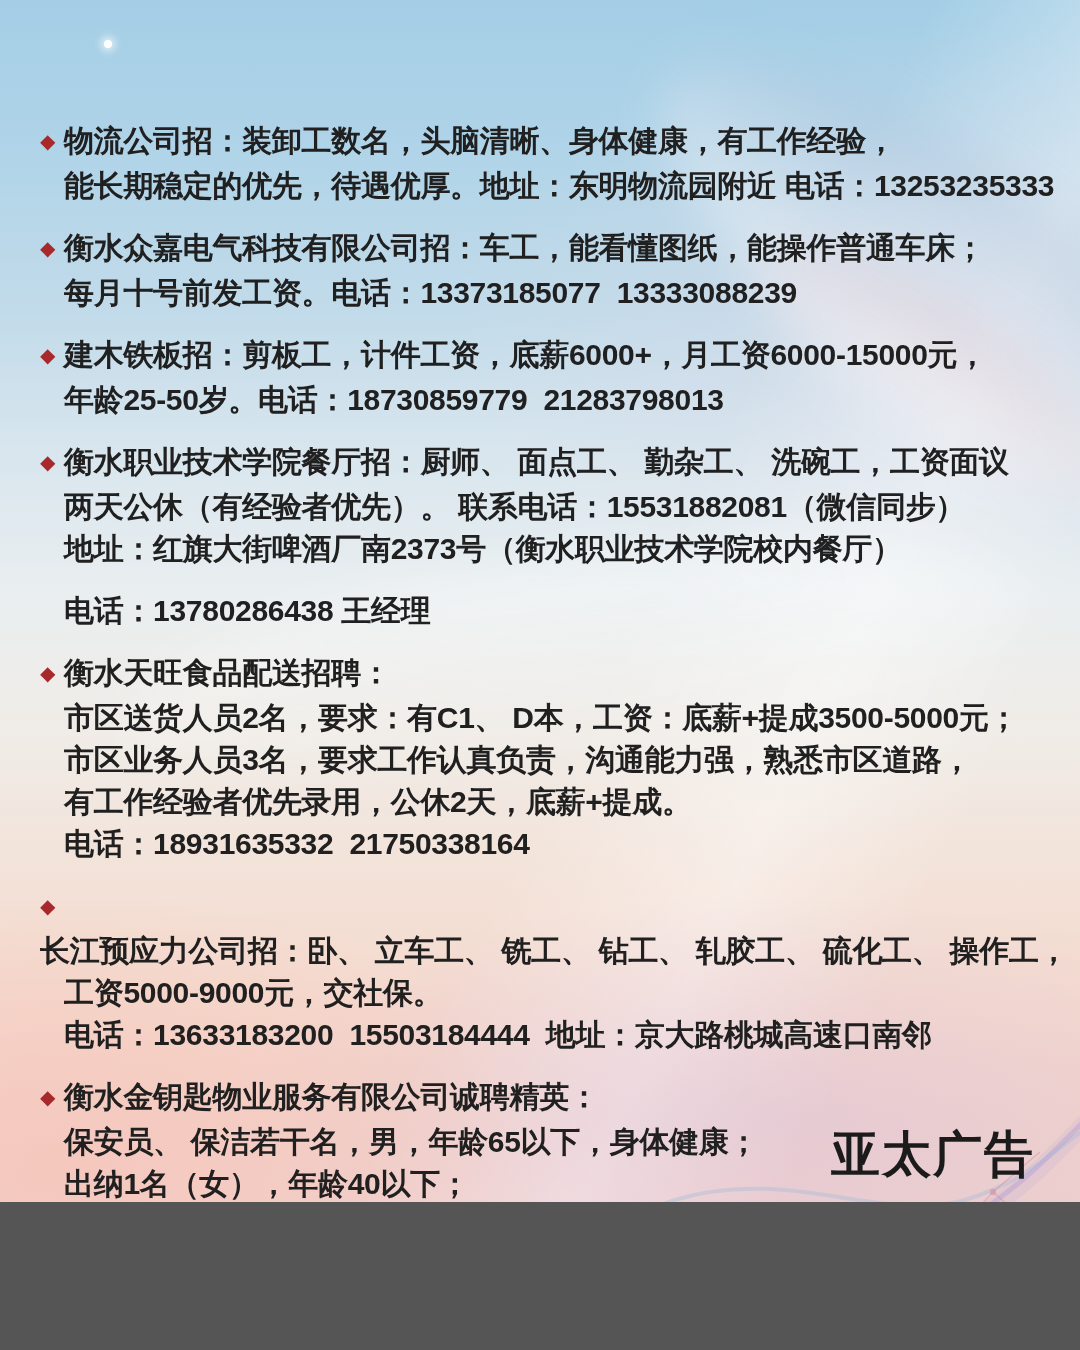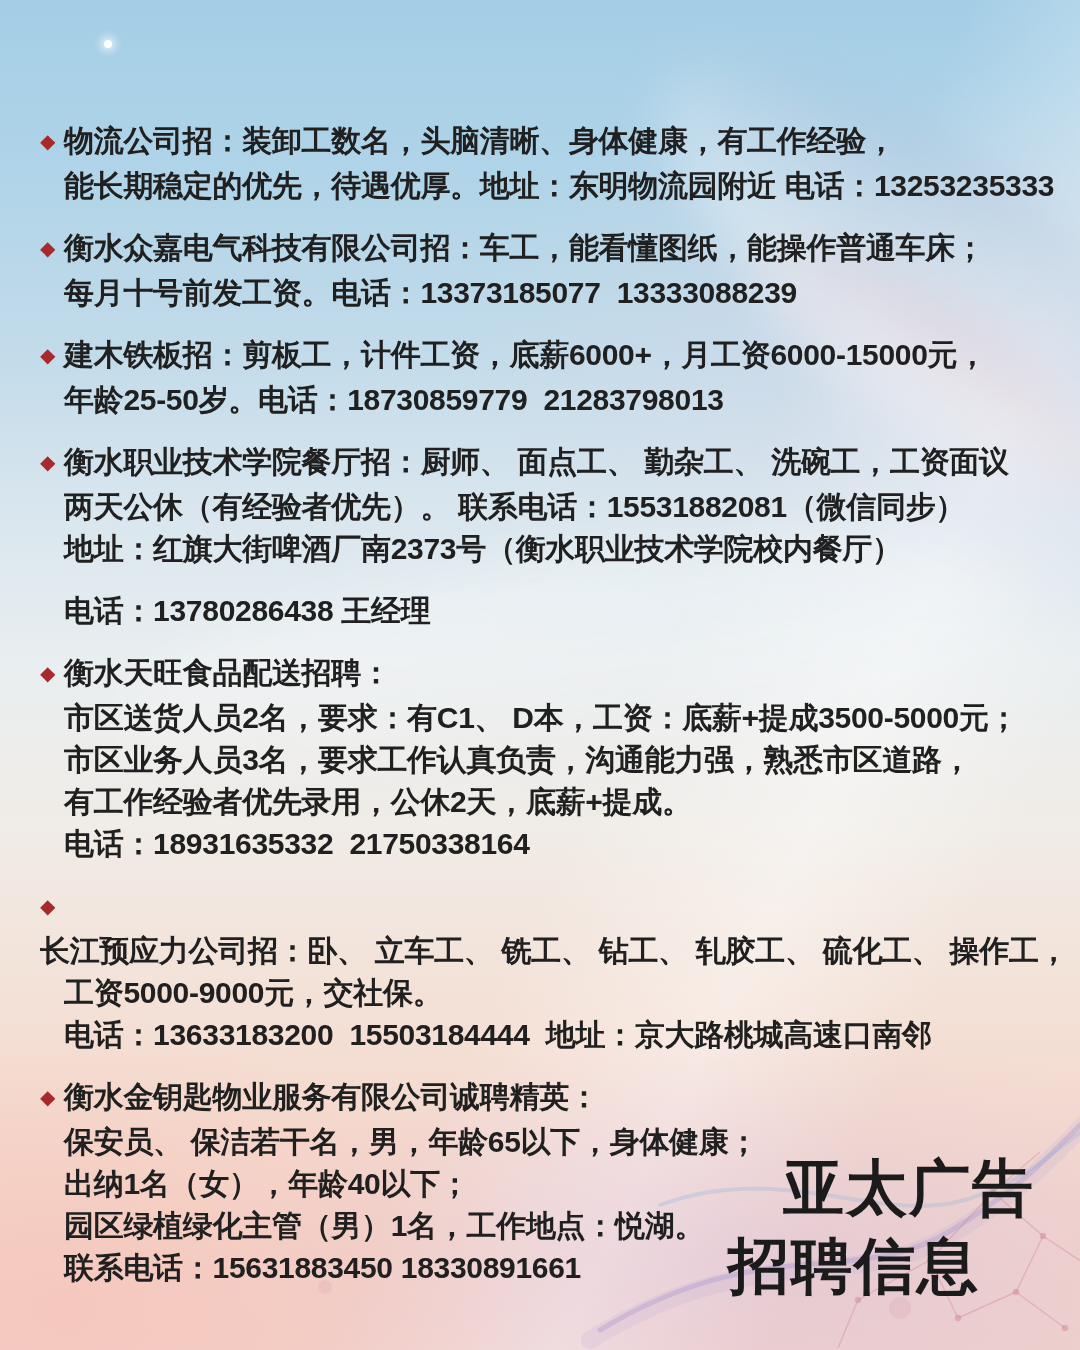--- a/index.html
+++ b/index.html
@@ -1,21 +1,21 @@
 <!DOCTYPE html>
 <html><head>
 <meta charset="utf-8">
 <style>
   html, body { margin: 0; padding: 0; }
   body { background: #555; }
 
   .poster {
     position: relative;
     width: 1080px;
-    height: 1350px;
+    height: 1202px;
     overflow: hidden;
     font-family: "Liberation Sans", "DejaVu Sans", sans-serif;
     background:
       radial-gradient(760px 420px at 6% 97%, rgba(246,198,188,0.85), rgba(246,198,188,0) 65%),
       radial-gradient(900px 360px at 72% 93%, rgba(214,192,224,0.45), rgba(214,192,224,0) 62%),
       radial-gradient(820px 480px at 88% 26%, rgba(222,216,230,0.40), rgba(222,216,230,0) 60%),
       linear-gradient(116deg, rgba(255,255,255,0) 56%, rgba(255,255,255,0.38) 70%, rgba(255,255,255,0) 82%),
       linear-gradient(180deg,
         #a4cee6 0%, #aed3e8 11%, #c2dbea 26%, #d9e6ee 38%,
         #e9eef0 49%, #f0ece7 61%, #f3e2d8 73%, #f5d9cd 84%,
@@ -72,24 +72,23 @@
     transform: translateY(-3px);
     letter-spacing: 0;
   }
 
   
   .brand-line {
     position: absolute;
     font-family: Liberation Mono, monospace;
     font-weight: 700;
     color: #1b1b1b;
-    font-size: 61px;
+    font-size: 49px;
     letter-spacing: 2px;
     white-space: pre;
-    margin-top: 26px;
   }
   .brand-1 { top: 1122px; right: 45px; }
   .brand-2 { top: 1200px; right: 100px; }
 </style>
 </head>
 <body>
 
 <div class="poster">
 
   <div class="swoosh swoosh-1"></div>

